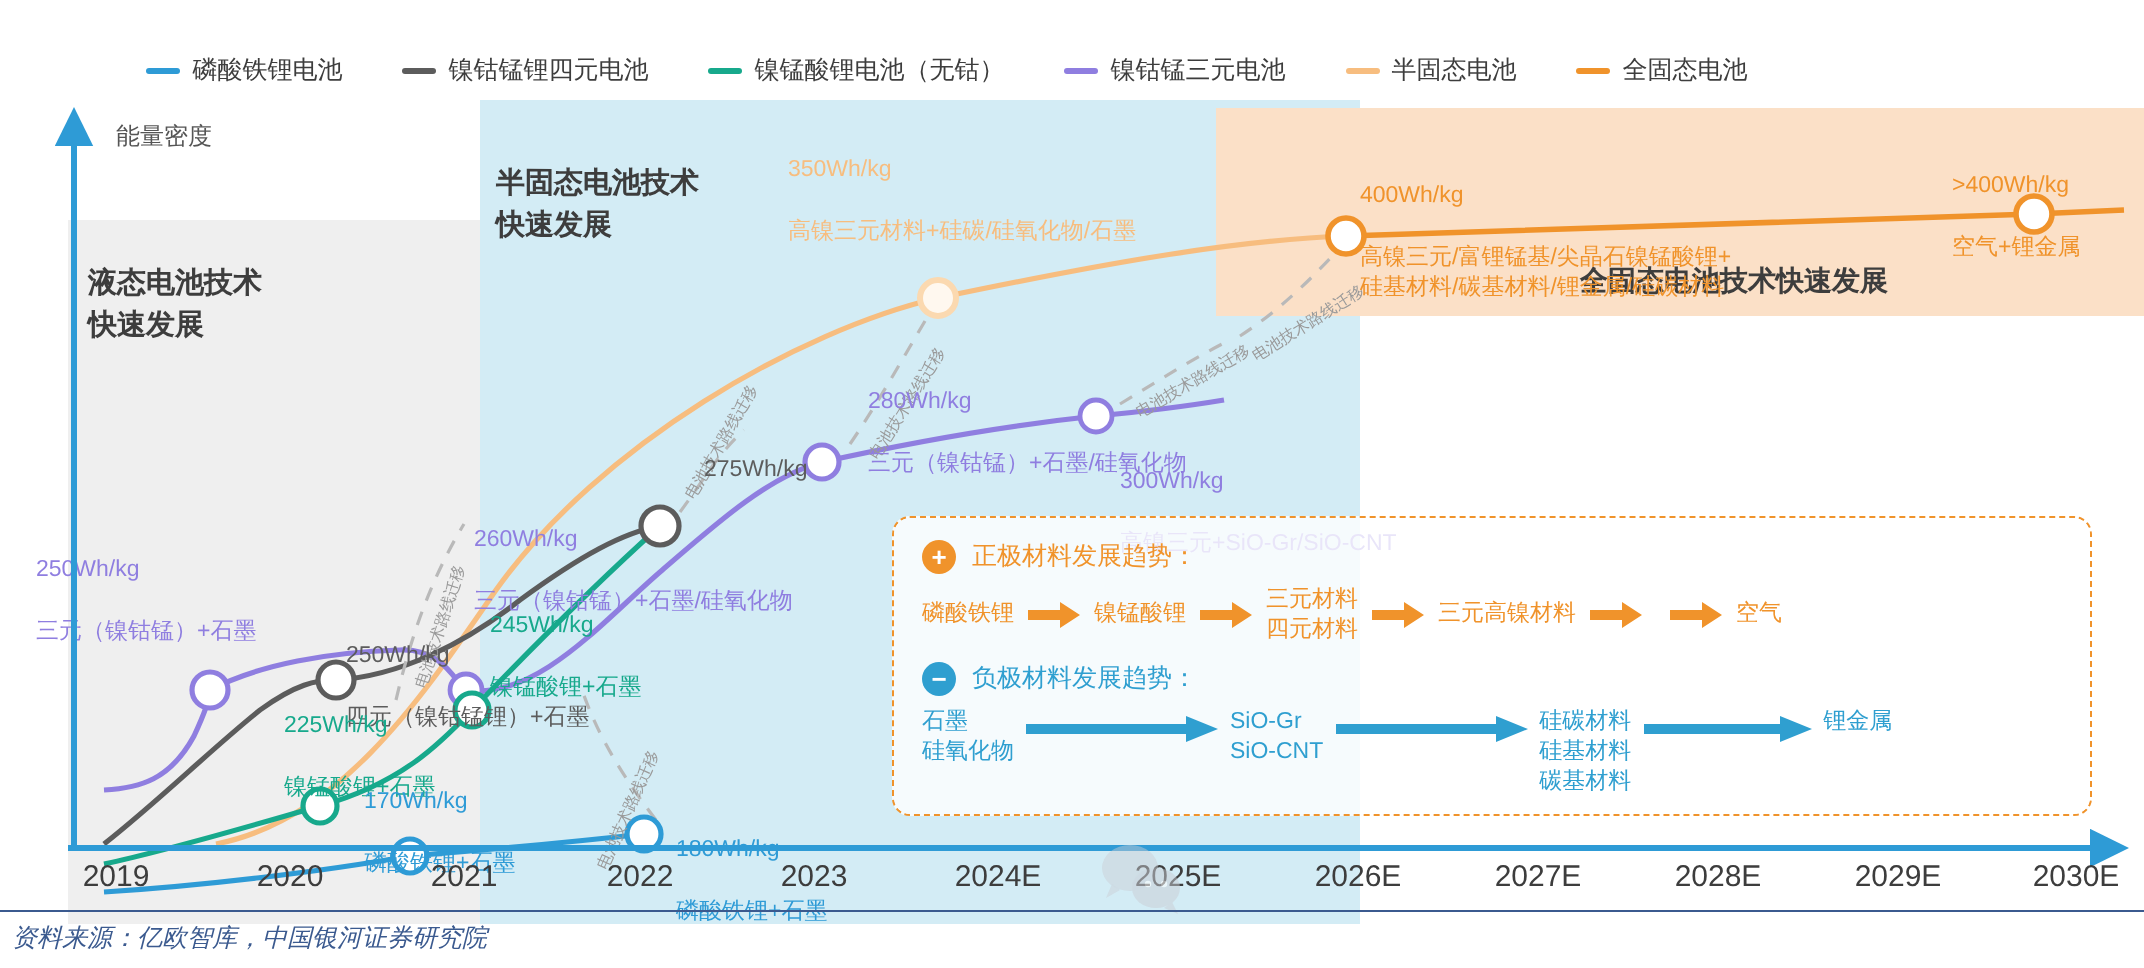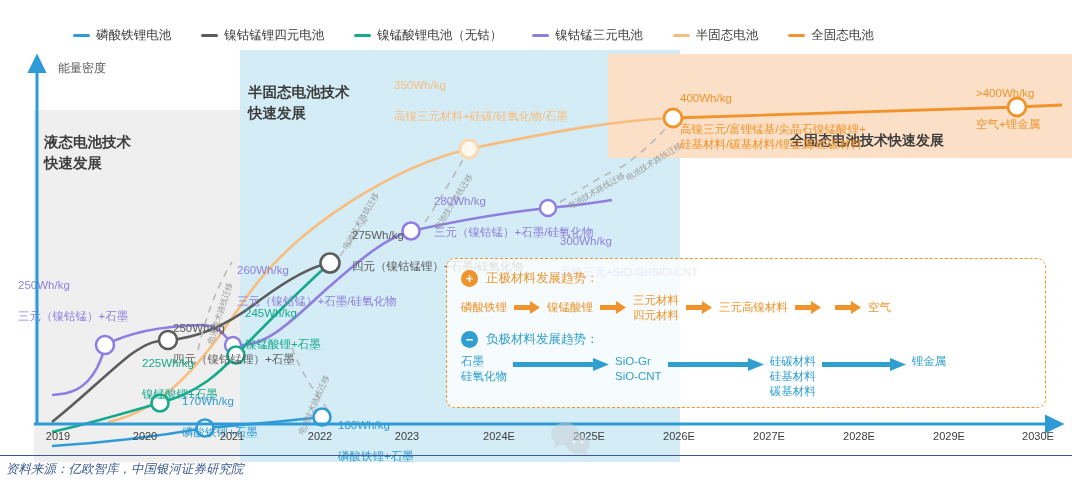--- a/index.html
+++ b/index.html
@@ -51,21 +51,21 @@
   .mb-title{font-size:12.5px;font-weight:normal;}
   .t-orange{color:#f0932b;}
   .t-blue{color:#2f9fd0;}
   .mrow{display:flex;align-items:center;}
   .mitem{font-size:11.5px;line-height:1.3;white-space:pre-line;}
   .arrow-o{width:26px;height:13px;margin:0 7px;}
   .arrow-b{height:13px;margin:0 6px;}
 
   
   .axis{position:absolute;left:0;top:0;width:1072px;height:484px;pointer-events:none;}
-  .xtick{position:absolute;top:430px;font-size:11px;color:#3d3d3d;
+  .xtick{position:absolute;top:430px;font-size:15px;color:#3d3d3d;
     transform:translateX(-50%);white-space:nowrap;}
 
   
   .wm{position:absolute;left:540px;top:418px;font-size:27px;color:#c9ccd4;
     opacity:.72;white-space:nowrap;font-weight:bold;letter-spacing:1px;}
   .wm-ic{position:absolute;left:548px;top:420px;width:46px;height:38px;opacity:.55;}
 
   
   .srcline{position:absolute;left:0;top:455px;width:1072px;height:1px;background:#3b5a8f;}
   .src{position:absolute;left:6px;top:461px;font-size:12.5px;color:#3b5a8f;
@@ -187,21 +187,20 @@
     <div class="ann" style="left:245px;top:240px;color:#17a98c;">
       <div>245Wh/kg</div>
       <div>镍锰酸锂+石墨</div>
     </div>
     <div class="ann" style="left:237px;top:197px;color:#8f7ee0;">
       <div>260Wh/kg</div>
       <div>三元（镍钴锰）+石墨/硅氧化物</div>
     </div>
     <div class="ann" style="left:352px;top:162px;color:#5c5c5c;">
       <div>275Wh/kg</div>
-      <div>四元（镍钴锰锂）+石墨/硅氧化物</div>
     </div>
     <div class="ann" style="left:434px;top:128px;color:#8f7ee0;">
       <div>280Wh/kg</div>
       <div>三元（镍钴锰）+石墨/硅氧化物</div>
     </div>
     <div class="ann" style="left:338px;top:352px;color:#2e9bd6;">
       <div>180Wh/kg</div>
       <div>磷酸铁锂+石墨</div>
     </div>
     <div class="ann" style="left:560px;top:168px;color:#8f7ee0;">

